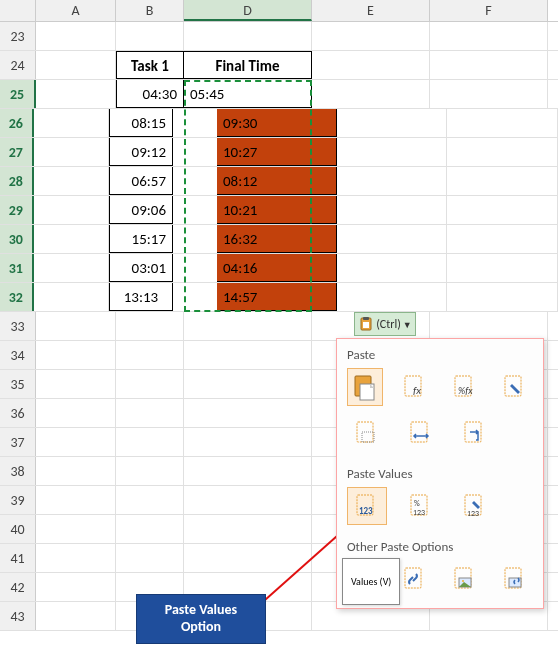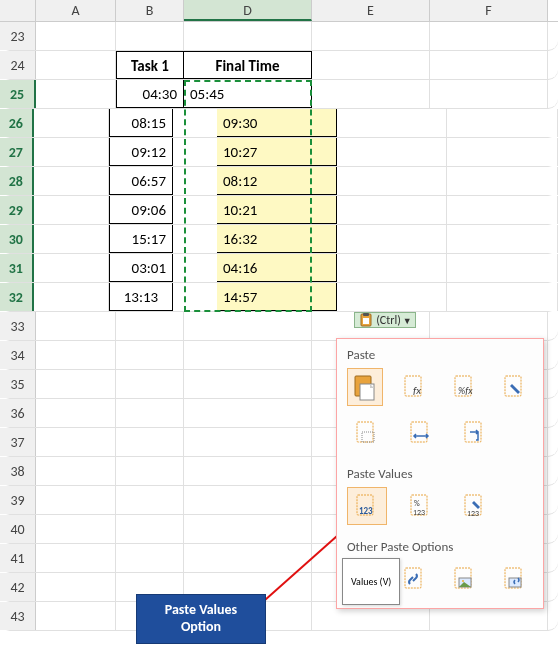--- a/index.html
+++ b/index.html
@@ -41,21 +41,20 @@
   .col-A { width: 80px; }
   .col-B { width: 68px; }
   .col-D { width: 128px; }
   .col-E { width: 118px; }
   .col-F { width: 118px; }
   
   .grid-row {
     display: flex;
     height: 29px;
     border-bottom: 1px solid #e0e0e0;
-    border-radius: 10px;
   }
   .row-header {
     width: 36px;
     background: #f0f0f0;
     border-right: 1px solid #ccc;
     text-align: center;
     line-height: 29px;
     color: #444;
     font-size: 14px;
   }
@@ -73,21 +72,21 @@
     color: #000;
     background: #fff;
     font-size: 15px;
   }
   .cell.colA { width: 80px; }
   .cell.colB { width: 68px; }
   .cell.colD { width: 128px; text-align: left; }
   .cell.colE { width: 118px; }
   .cell.colF { width: 118px; }
   .cell.header-cell { font-weight: bold; text-align: center; background: #fff; }
-  .cell.gray { background: #fef9c3; margin-left: 44px; }
+  .cell.gray { background: #c2410c; margin-left: 44px; }
   .table-border-top { border-top: 1.5px solid #000; }
   .table-border-bottom { border-bottom: 1.5px solid #000; text-align: center; }
   .table-border-left { border-left: 1.5px solid #000; }
   .table-border-right { border-right: 1.5px solid #000; }
   .table-border-mid { border-right: 1.5px solid #000; }
   .inner-border { border-bottom: 1px solid #000; }
 
   
   .marching-ants {
     position: absolute;
@@ -95,21 +94,21 @@
     pointer-events: none;
     z-index: 5;
   }
 
   
   .paste-btn {
     position: absolute;
     left: 354px;
     top: 312px;
     width: 62px;
-    height: 16px;
+    height: 24px;
     background: #d6ebd6;
     border: 1px solid #8bb58b;
     display: flex;
     align-items: center;
     justify-content: center;
     gap: 2px;
     z-index: 10;
   }
   .paste-btn svg { flex-shrink: 0; }
   .paste-btn .ctrl-text { font-size: 12px; color: #333; }

